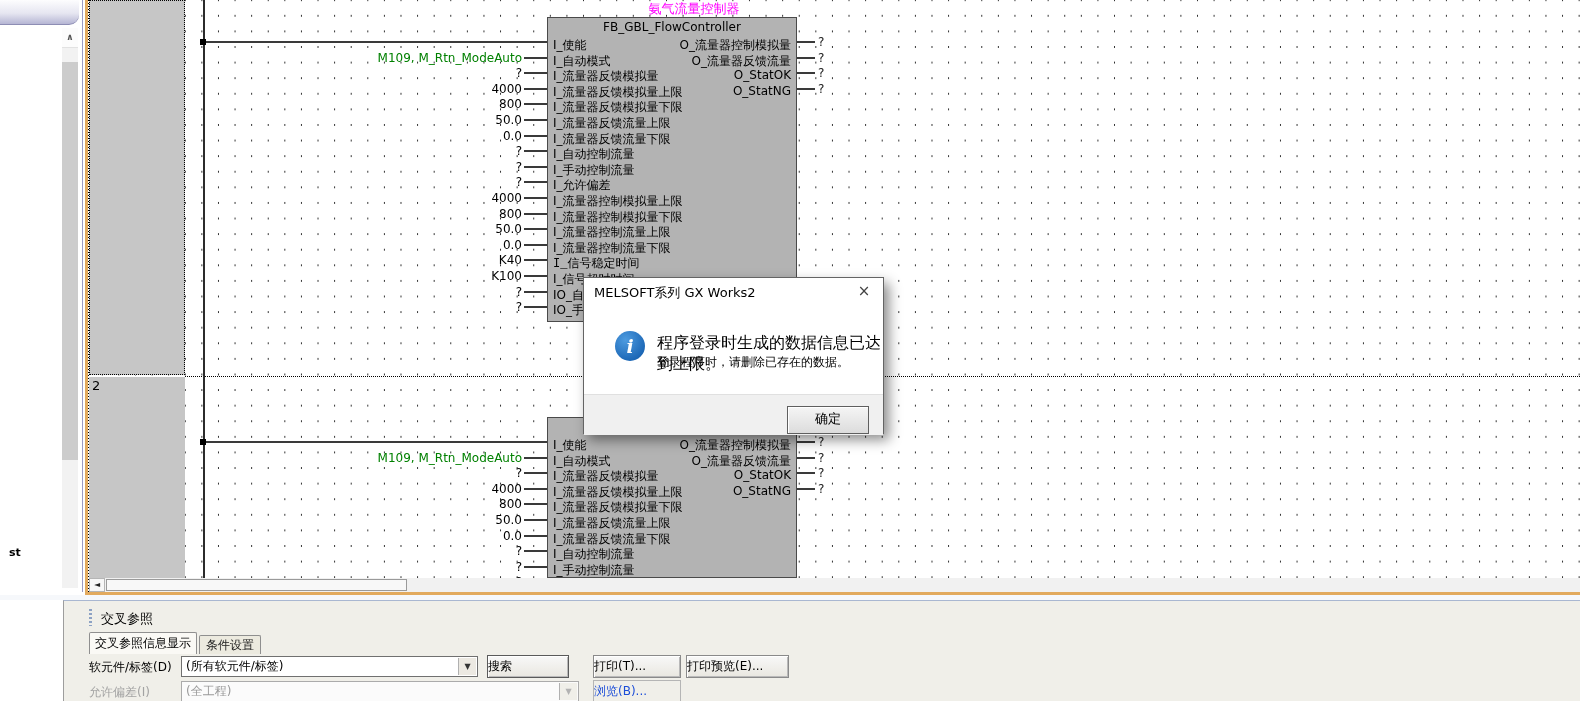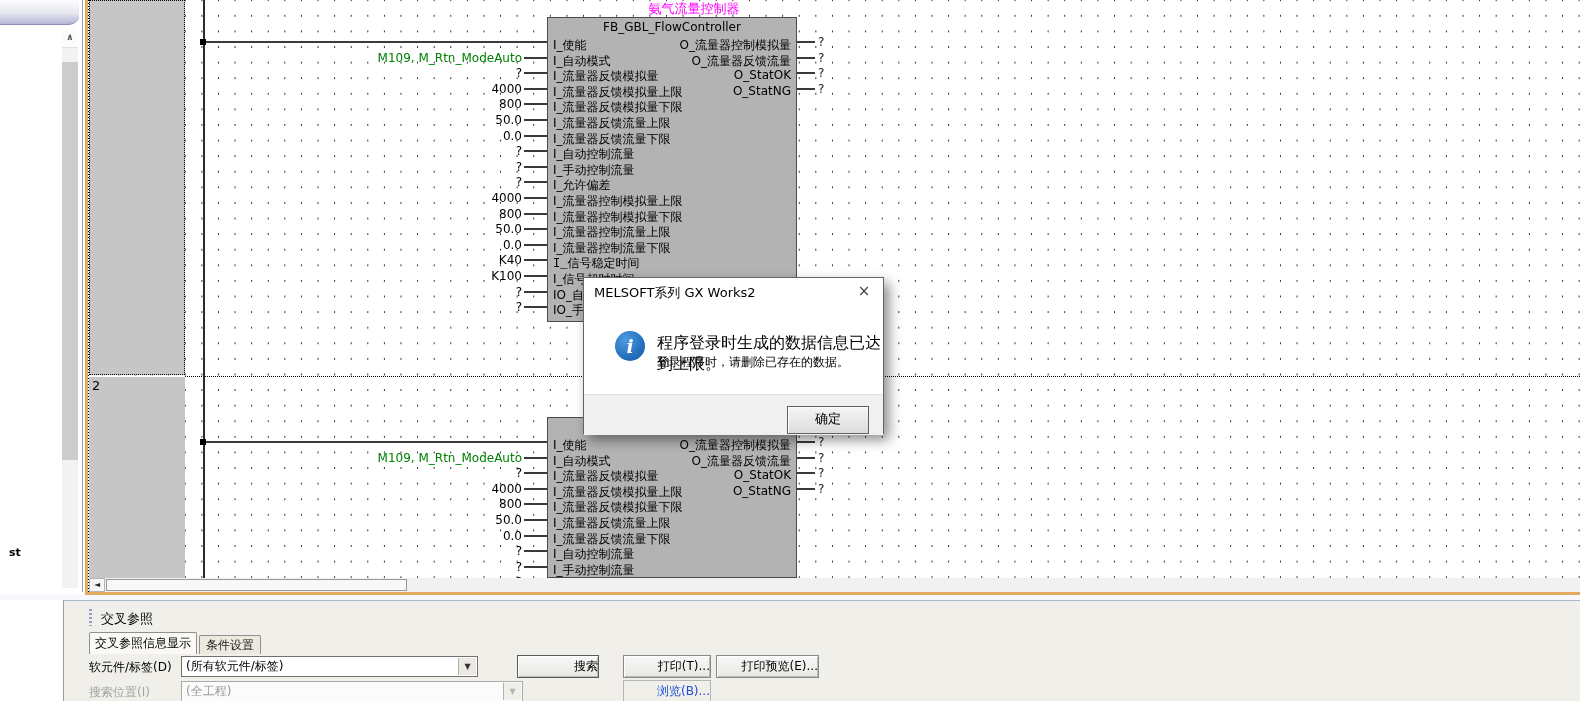--- a/index.html
+++ b/index.html
@@ -81,21 +81,21 @@
   .frm-label{position:absolute;font-size:12px;white-space:nowrap;}
   .dis{color:#a3a3a3;}
   .combo{position:absolute;height:21px;background:#fff;border:1px solid #707070;box-sizing:border-box;
     font-size:12px;line-height:19px;padding-left:4px;white-space:nowrap;overflow:hidden;}
   .combo .arrow{position:absolute;right:1px;top:1px;width:17px;height:17px;background:#ece9e2;
     border-left:1px solid #b0b0b0;text-align:center;font-size:8px;line-height:17px;color:#333;}
   .combo.disabled{background:#fbfbfb;border-color:#ababab;color:#9a9a9a;}
   .combo.disabled .arrow{background:#f0efe9;color:#b3b3b3;}
   .btn{position:absolute;box-sizing:border-box;background:linear-gradient(180deg,#f8f8f8,#e9e7e0);
     border:1px solid #5a5a5a;box-shadow:inset 1px 1px 0 #fff, inset -1px -1px 0 #b9b9b9;
-    font-size:12px;text-align:right;margin-left:30px;}
+    font-size:12px;text-align:left;}
   .btn.soft{border-color:#8a8a8a;}
   .btn.disabled{background:#f0efe9;border-color:#b5b5b5;box-shadow:none;color:#1d4ed8;}
 </style>
 </head>
 <body>
 
 <div id="app">
 
   <div class="abs lp-cap"></div>
   <div class="abs lp-text">st</div>
@@ -256,21 +256,21 @@
 
     <div class="frm-label" style="left:25px;top:58px;">软元件/标签(D)</div>
     <div class="combo" style="left:117px;top:55px;width:297px;">
       <span>(所有软元件/标签)</span>
       <span class="arrow">▼</span>
     </div>
     <div class="btn" style="left:423px;top:54px;width:82px;height:23px;line-height:21px;">搜索</div>
     <div class="btn soft" style="left:529px;top:54px;width:88px;height:23px;line-height:21px;">打印(T)...</div>
     <div class="btn soft" style="left:622px;top:54px;width:103px;height:23px;line-height:21px;">打印预览(E)...</div>
 
-    <div class="frm-label dis" style="left:25px;top:83px;">搜索位置(I)</div>
-    <div class="combo disabled" style="left:117px;top:80px;width:342px;">
+    <div class="frm-label dis" style="left:25px;top:83px;">允许偏差(I)</div>
+    <div class="combo disabled" style="left:117px;top:80px;width:398px;">
       <span>(全工程)</span>
       <span class="arrow">▼</span>
     </div>
     <div class="btn disabled" style="left:529px;top:79px;width:88px;height:22px;line-height:20px;">浏览(B)...</div>
   </div>
 
 </div>
 
 </body></html>

